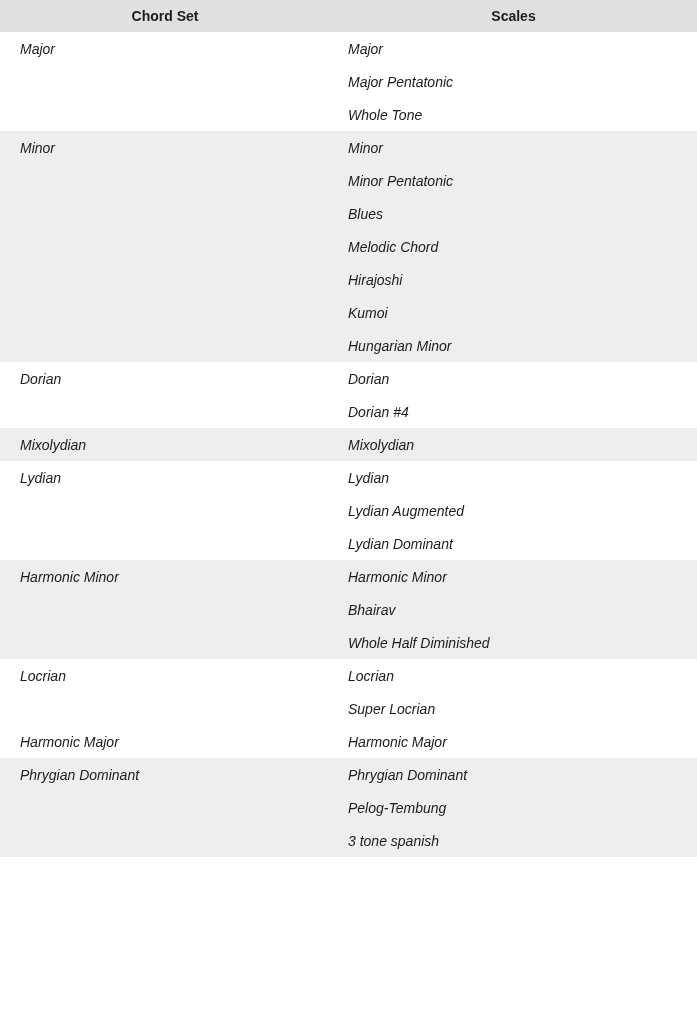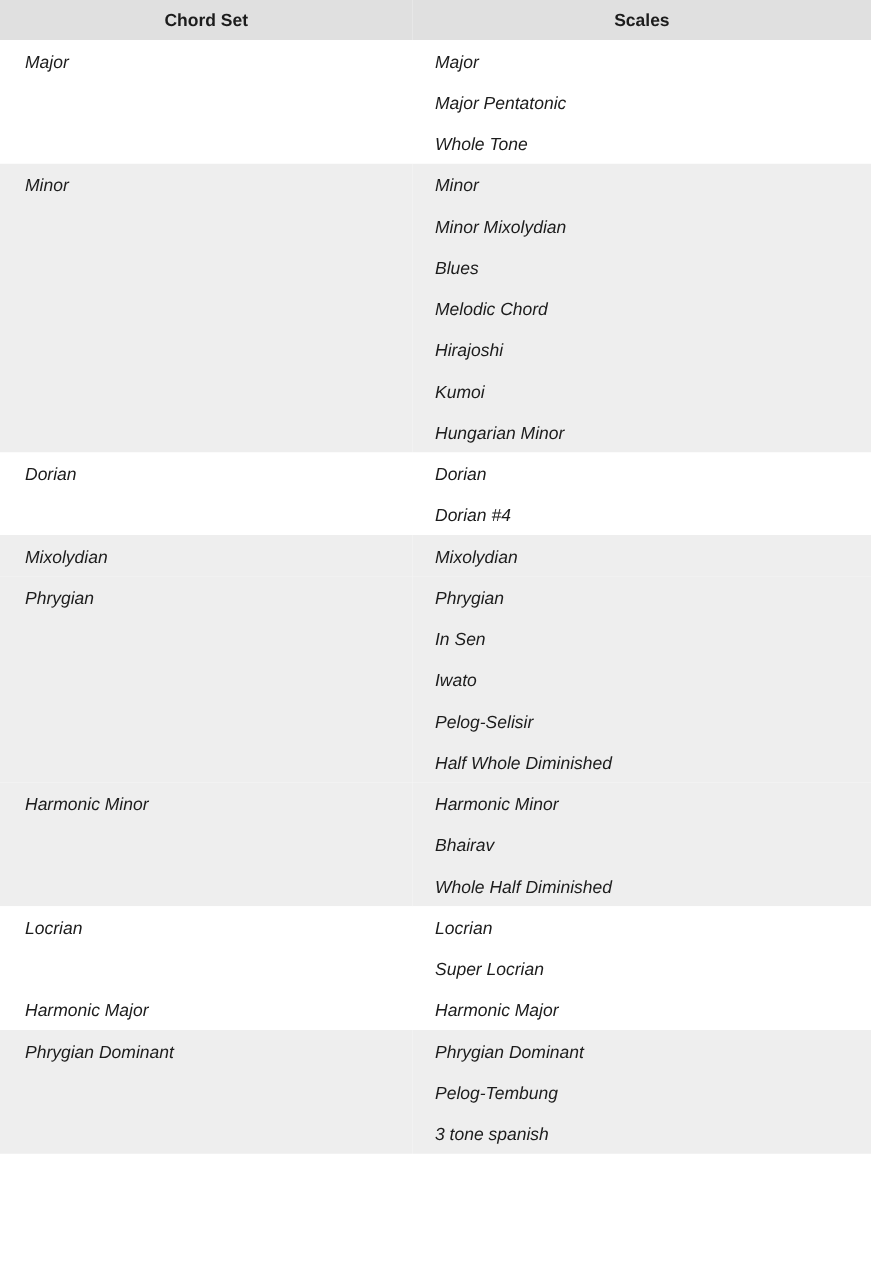--- a/index.html
+++ b/index.html
@@ -71,21 +71,21 @@
             <div class="cell-line">Major Pentatonic</div>
             <div class="cell-line">Whole Tone</div>
           </td>
         </tr>
         <tr class="group-row group-odd">
           <td class="chord-cell">
             <div class="cell-line">Minor</div>
           </td>
           <td class="scales-cell">
             <div class="cell-line">Minor</div>
-            <div class="cell-line">Minor Mixolydian</div>
+            <div class="cell-line">Minor Pentatonic</div>
             <div class="cell-line">Blues</div>
             <div class="cell-line">Melodic Chord</div>
             <div class="cell-line">Hirajoshi</div>
             <div class="cell-line">Kumoi</div>
             <div class="cell-line">Hungarian Minor</div>
           </td>
         </tr>
         <tr class="group-row group-even">
           <td class="chord-cell">
             <div class="cell-line">Dorian</div>
@@ -96,30 +96,28 @@
           </td>
         </tr>
         <tr class="group-row group-odd">
           <td class="chord-cell">
             <div class="cell-line">Mixolydian</div>
           </td>
           <td class="scales-cell">
             <div class="cell-line">Mixolydian</div>
           </td>
         </tr>
-        <tr class="group-row group-odd">
+        <tr class="group-row group-even">
           <td class="chord-cell">
-            <div class="cell-line">Phrygian</div>
+            <div class="cell-line">Lydian</div>
           </td>
           <td class="scales-cell">
-            <div class="cell-line">Phrygian</div>
-            <div class="cell-line">In Sen</div>
-            <div class="cell-line">Iwato</div>
-            <div class="cell-line">Pelog-Selisir</div>
-            <div class="cell-line">Half Whole Diminished</div>
+            <div class="cell-line">Lydian</div>
+            <div class="cell-line">Lydian Augmented</div>
+            <div class="cell-line">Lydian Dominant</div>
           </td>
         </tr>
         <tr class="group-row group-odd">
           <td class="chord-cell">
             <div class="cell-line">Harmonic Minor</div>
           </td>
           <td class="scales-cell">
             <div class="cell-line">Harmonic Minor</div>
             <div class="cell-line">Bhairav</div>
             <div class="cell-line">Whole Half Diminished</div>

